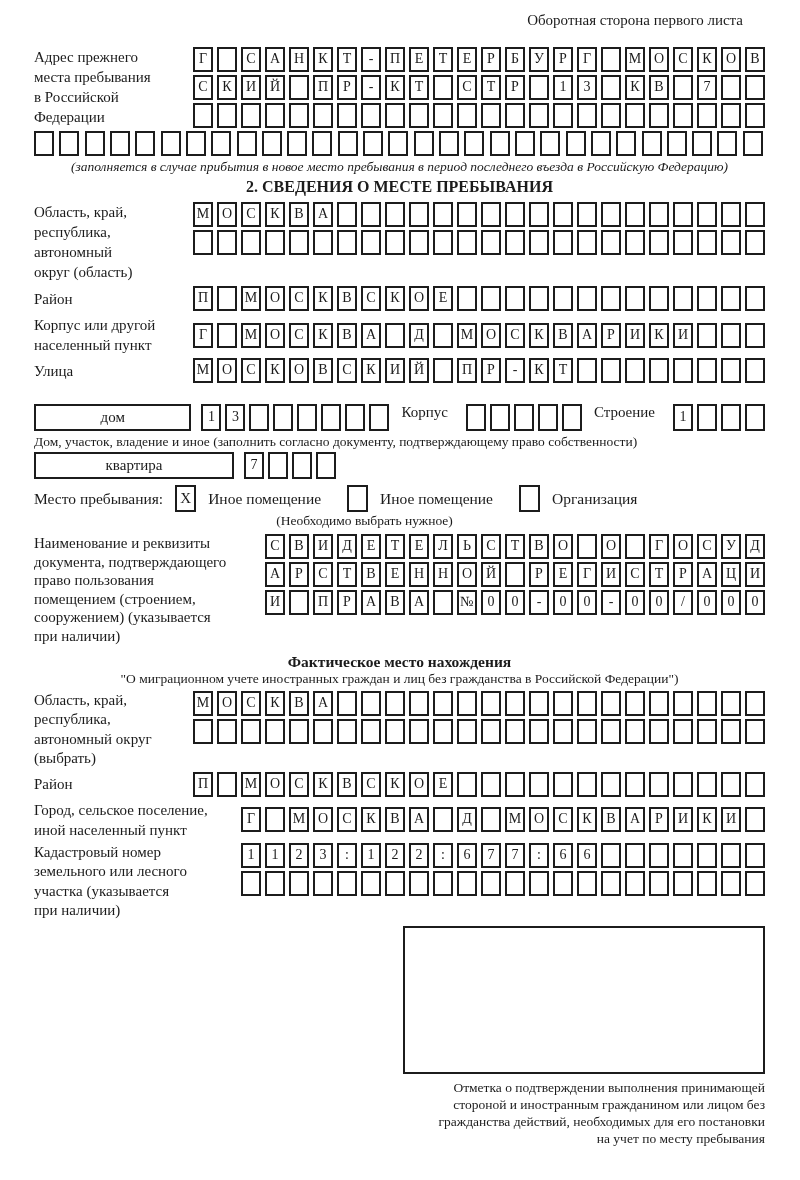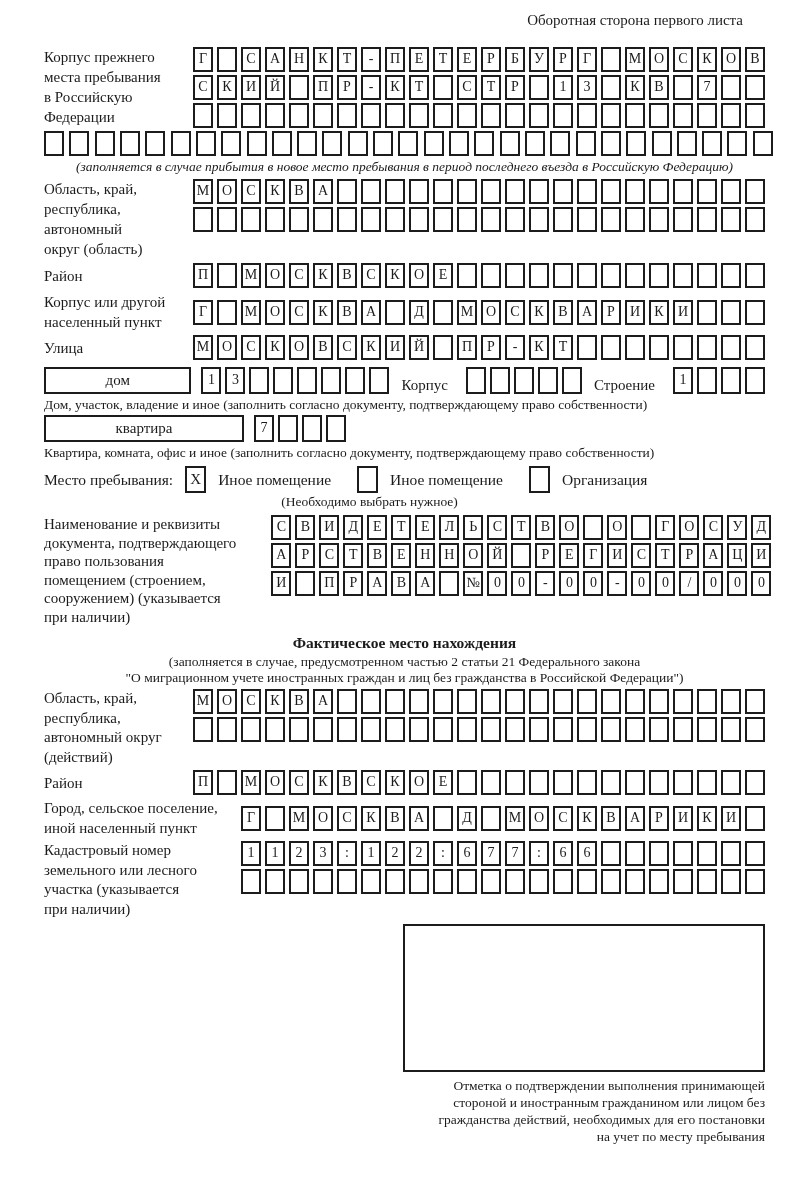--- a/index.html
+++ b/index.html
@@ -1,18 +1,18 @@
 <!DOCTYPE html>
 <html><head>
 <meta charset="utf-8">
 <style>
   * { margin:0; padding:0; box-sizing:border-box; }
   html,body { width:800px; height:1180px; background:#ffffff; overflow:hidden; }
   body { color:#1b1b1b; font-family:"Liberation Serif","DejaVu Serif",serif; }
-  .sheet { position:relative; width:800px; height:1180px; padding:12px 35px 0 44px; }
+  .sheet { position:relative; width:800px; height:1180px; padding:12px 35px 0 34px; }
 
   .header-note { text-align:right; font-size:15px; line-height:17px; padding-right:22px; }
 
   .block { display:flex; align-items:flex-start; }
   .block.vcenter { align-items:center; }
   .lbl { font-size:15px; line-height:20px; flex:0 0 auto; }
   .lbl.tight { line-height:18.5px; }
   .lbl.l19 { line-height:19.5px; }
   .rows { margin-left:auto; display:flex; flex-direction:column; gap:3px; }
 
@@ -27,21 +27,21 @@
   .note-l  { margin-top:3px; font-size:13.5px; line-height:15px; text-align:left; }
   .title-2 { margin-top:3px; font-size:16px; line-height:20px; font-weight:bold; text-align:center; }
   .title-f { margin-top:7px; font-size:15.5px; line-height:19px; font-weight:bold; text-align:center; }
 
   .prev-block   { margin-top:18px; }
   .region-block { margin-top:5px; }
   .mt3 { margin-top:3px; }
   .mt4 { margin-top:4px; }
   .mt6 { margin-top:6px;gap:35px; }
 
-  .house-row { display:flex; align-items:flex-end; margin-top:7px; }
+  .house-row { display:flex; align-items:flex-start; margin-top:21px; }
   .wide-box { display:inline-block; width:168px; height:27px; border:2px solid #1c1c1c;
               text-align:center; font-size:15px; line-height:23px; }
   .wide-box.kv { width:200px; }
   .inline-label { font-size:15px; margin:0 8px 0 12px; }
   .house-row .cellrow, .kv-row .cellrow { margin-left:10px; }
   .house-row .cell, .kv-row .cell { height:27px; line-height:22px; }
   .kv-row { display:flex; align-items:center; margin-top:3px; }
 
   .mp-row { display:flex; align-items:center; margin-top:6px; font-size:15.5px; }
   .chkbox { flex:0 0 21px; width:21px; height:27px; border:2px solid #1c1c1c;
@@ -59,23 +59,23 @@
 </style>
 </head>
 <body>
 
 <div class="sheet">
 
   <div class="header-note">Оборотная сторона первого листа</div>
 
   <div class="block prev-block">
     <div class="lbl">
-        <div class="lbl-line">Корпус прежнего</div>
+        <div class="lbl-line">Адрес прежнего</div>
         <div class="lbl-line">места пребывания</div>
-        <div class="lbl-line">в Российскую</div>
+        <div class="lbl-line">в Российской</div>
         <div class="lbl-line">Федерации</div>
       </div>
     <div class="rows">
       <div class="cellrow">
           <span class="cell">Г</span>
           <span class="cell"></span>
           <span class="cell">С</span>
           <span class="cell">А</span>
           <span class="cell">Н</span>
           <span class="cell">К</span>
@@ -178,20 +178,21 @@
       <span class="cell"></span>
       <span class="cell"></span>
       <span class="cell"></span>
       <span class="cell"></span>
       <span class="cell"></span>
       <span class="cell"></span>
       <span class="cell"></span>
     </div>
   <div class="note-c">(заполняется в случае прибытия в новое место пребывания в период последнего въезда в Российскую Федерацию)</div>
 
+  <div class="title-2">2. СВЕДЕНИЯ О МЕСТЕ ПРЕБЫВАНИЯ</div>
 
   <div class="block region-block">
     <div class="lbl">
         <div class="lbl-line">Область, край,</div>
         <div class="lbl-line">республика,</div>
         <div class="lbl-line">автономный</div>
         <div class="lbl-line">округ (область)</div>
       </div>
     <div class="rows">
       <div class="cellrow">
@@ -380,21 +381,20 @@
 
   <div class="kv-row">
     <span class="wide-box kv">квартира</span>
     <span class="cellrow inline">
         <span class="cell">7</span>
         <span class="cell"></span>
         <span class="cell"></span>
         <span class="cell"></span>
       </span>
   </div>
-  <div class="note-l">Квартира, комната, офис и иное (заполнить согласно документу, подтверждающему право собственности)</div>
 
   <div class="mp-row">
     <span>Место пребывания:</span>
     <span class="chkbox">X</span>
     <span class="mp-opt">Иное помещение</span>
     <span class="chkbox"></span>
     <span class="mp-opt">Иное помещение</span>
     <span class="chkbox"></span>
     <span class="mp-opt">Организация</span>
   </div>
@@ -476,29 +476,28 @@
           <span class="cell">0</span>
           <span class="cell">/</span>
           <span class="cell">0</span>
           <span class="cell">0</span>
           <span class="cell">0</span>
         </div>
     </div>
   </div>
 
   <div class="title-f">Фактическое место нахождения</div>
-  <div class="sub-note sub1">(заполняется в случае, предусмотренном частью 2 статьи 21 Федерального закона</div>
   <div class="sub-note">"О миграционном учете иностранных граждан и лиц без гражданства в Российской Федерации")</div>
 
   <div class="block mt4">
     <div class="lbl l19">
         <div class="lbl-line">Область, край,</div>
         <div class="lbl-line">республика,</div>
         <div class="lbl-line">автономный округ</div>
-        <div class="lbl-line">(действий)</div>
+        <div class="lbl-line">(выбрать)</div>
       </div>
     <div class="rows">
       <div class="cellrow">
           <span class="cell">М</span>
           <span class="cell">О</span>
           <span class="cell">С</span>
           <span class="cell">К</span>
           <span class="cell">В</span>
           <span class="cell">А</span>
           <span class="cell"></span>

